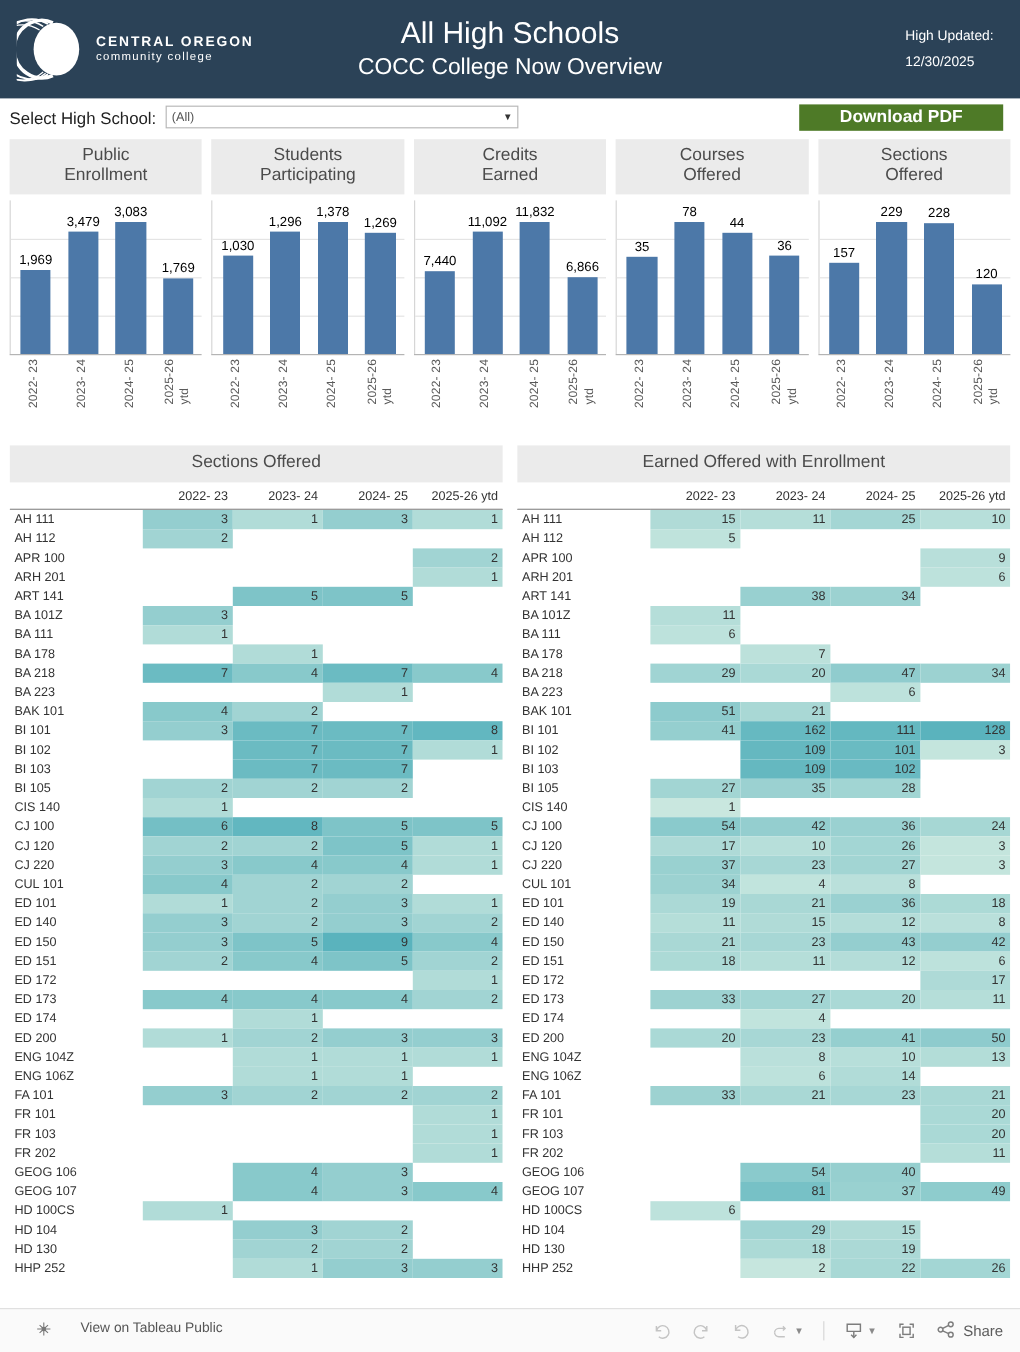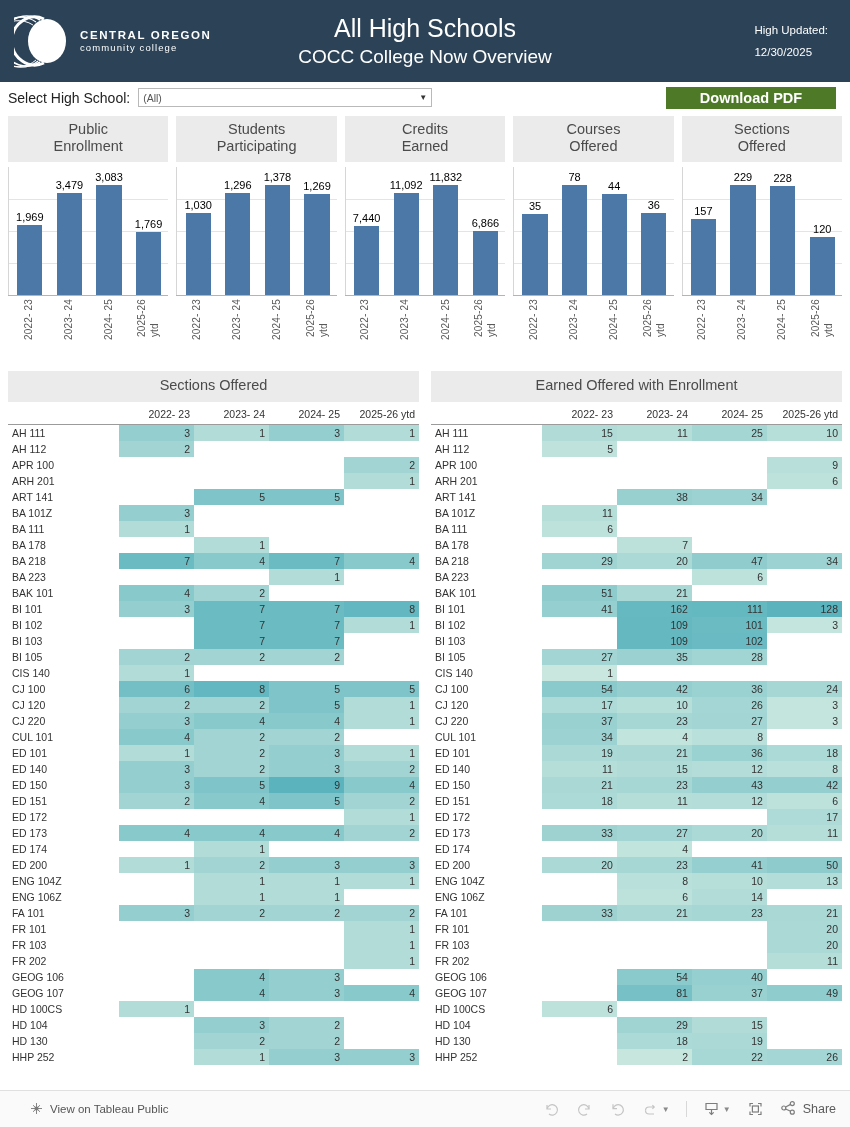--- a/index.html
+++ b/index.html
@@ -122,21 +122,21 @@
     text-align:left; padding-left: 4px; color:#333; white-space: nowrap;
   }
   .tbl-body-clip { overflow:hidden; flex:1; }
 
   
   .bottombar {
     position:absolute; left:0; bottom:0; width: 850px; height: 37px;
     background: #fafafa; border-top: 1px solid #e0e0e0;
     display:flex; align-items:center; padding: 0 14px 0 30px;
   }
-  .tp-link { display:flex; align-items:center; gap:7px; font-size:11.5px; color:#555; }
+  .tp-link { display:flex; gap:24px; font-size:11.5px; color:#555; }
   .tools { margin-left:auto; display:flex; align-items:center; gap: 16px; }
   .tool { display:flex; align-items:center; color:#bdbdbd; }
   .divider { width:1px; height:16px; background:#d8d8d8; }
   .share { display:flex; align-items:center; gap:6px; color:#5c5c5c; font-size:12.5px; }
   .caret-sm { font-size: 8px; color:#8a8a8a; margin-left: 3px; }
 </style>
 </head>
 <body>
 
 <div class="header">

